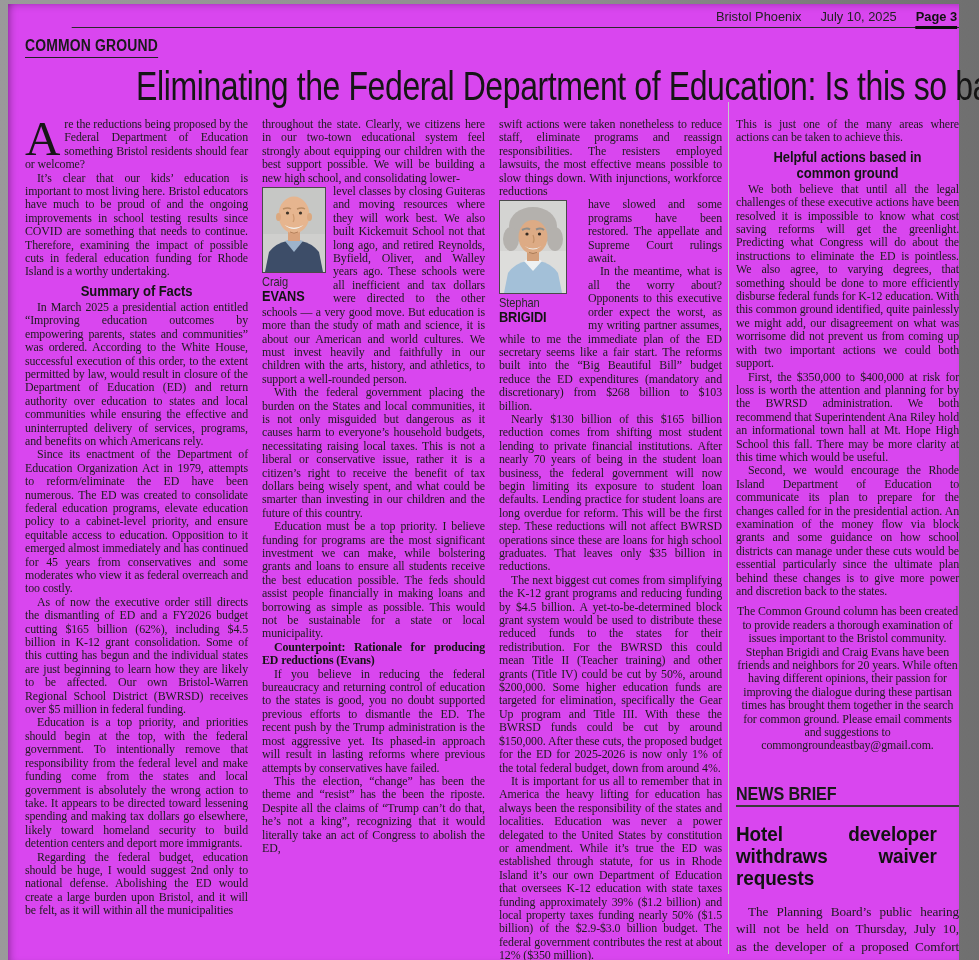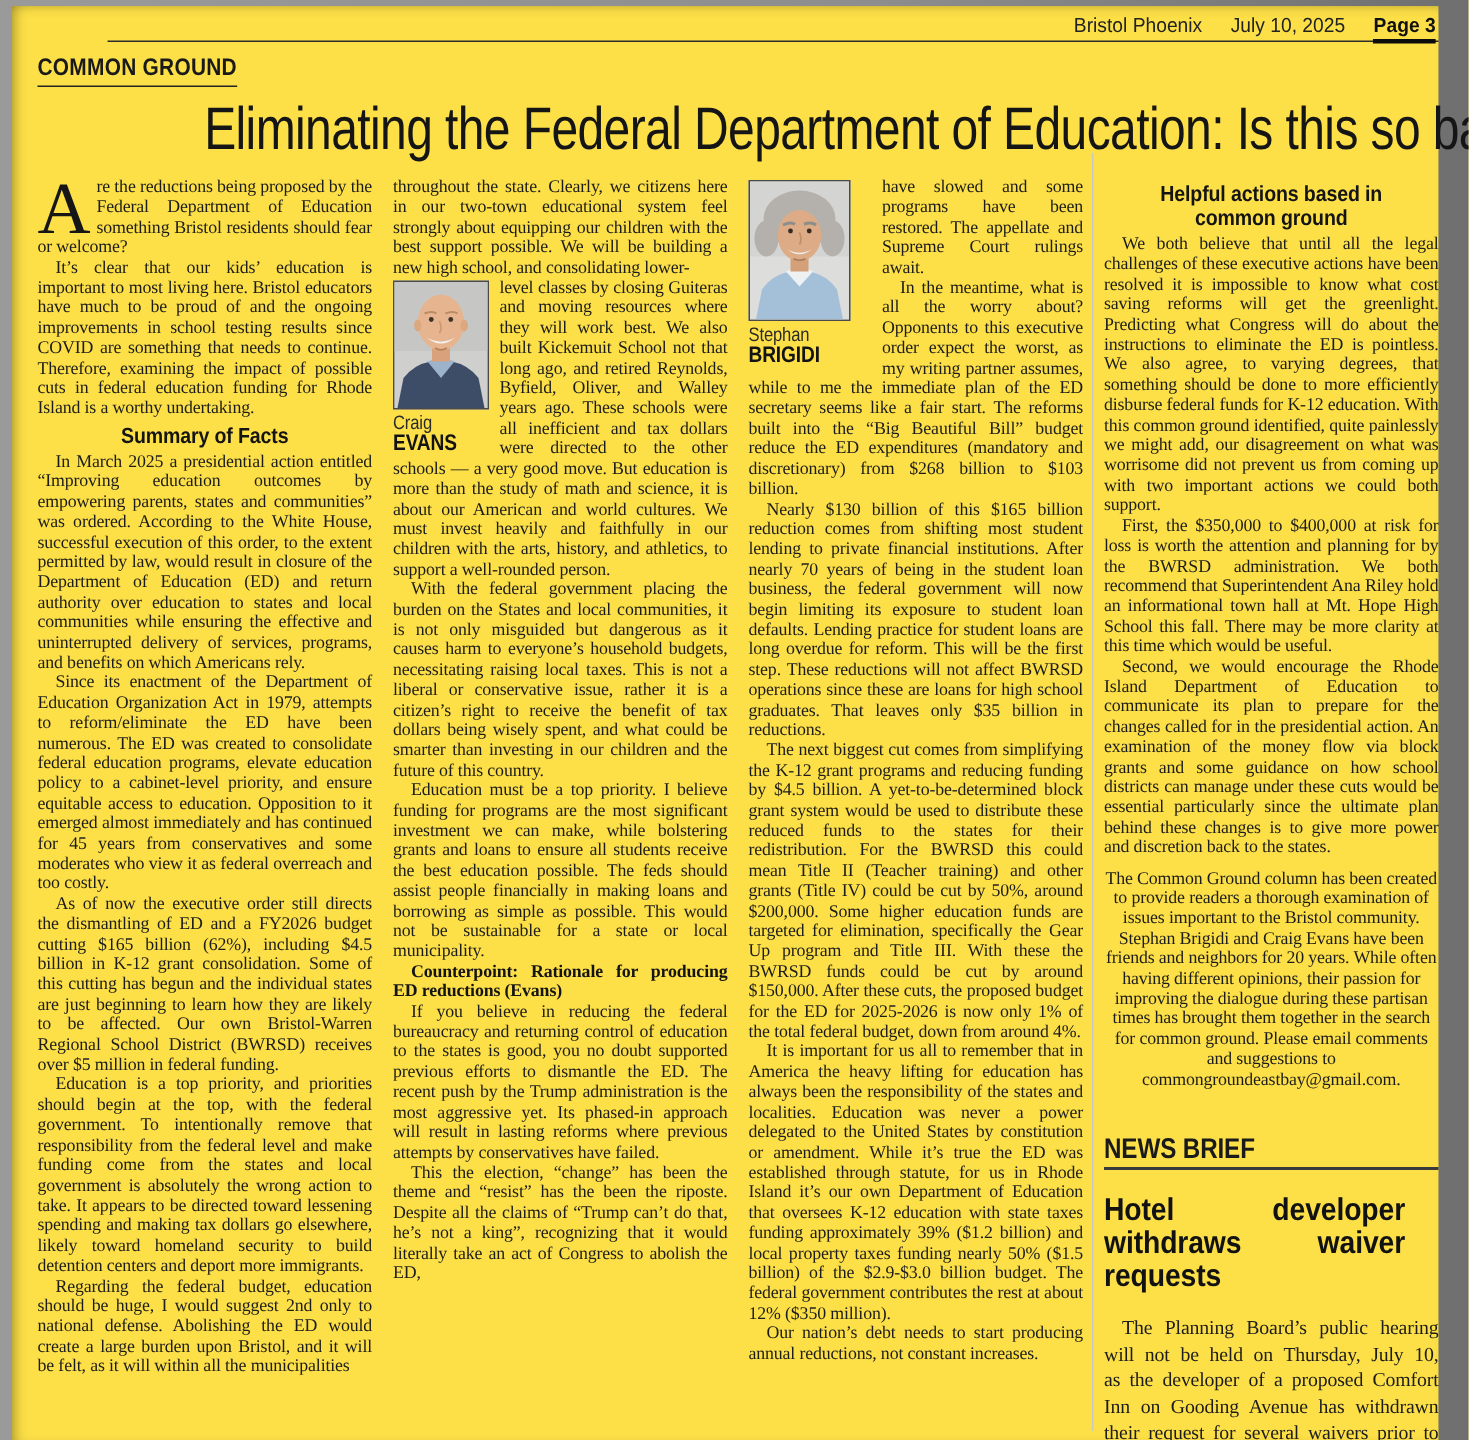--- a/index.html
+++ b/index.html
@@ -3,21 +3,21 @@
 <meta charset="utf-8">
 <style>
   html,body{margin:0;padding:0;}
   body{
     width:979px;height:960px;position:relative;overflow:hidden;
     background:linear-gradient(90deg,#9a9a9a 0%,#8d8d8d 60%,#6f6f6f 100%);
     font-family:"Liberation Serif","DejaVu Serif",serif;
   }
   .sheet{
     position:absolute;left:8px;top:4px;width:951px;height:956px;
-    background:#fde047;box-sizing:border-box;padding-left:17px;
+    background:#d946ef;box-sizing:border-box;padding-left:17px;
     box-shadow:inset 7px 0 9px -6px rgba(0,0,0,.38), inset 0 6px 8px -6px rgba(0,0,0,.25);
   }
   
   .masthead{
     display:flex;justify-content:flex-end;align-items:baseline;gap:20px;
     font-family:"Liberation Sans","DejaVu Sans",sans-serif;font-size:13.5px;color:#222;
     padding:5px 2px 3px 0;border-bottom:1.5px solid #2b2b2b;
     transform:scaleX(.95);transform-origin:right center;
   }
   .masthead .pg{font-weight:700;border-bottom:3.5px solid #0c0c0c;margin-bottom:-5px;padding-bottom:2px;color:#111;}
@@ -125,20 +125,21 @@
       </div>
       <p class="noind">level classes by closing Guiteras and moving resources where they will work best. We also built Kickemuit School not that long ago, and retired Reynolds, Byfield, Oliver, and Walley years ago. These schools were all inefficient and tax dollars were directed to the other schools — a very good move. But education is more than the study of math and science, it is about our American and world cultures. We must invest heavily and faithfully in our children with the arts, history, and athletics, to support a well-rounded person.</p>
       <p>With the federal government placing the burden on the States and local communities, it is not only misguided but dangerous as it causes harm to everyone’s household budgets, necessitating raising local taxes. This is not a liberal or conservative issue, rather it is a citizen’s right to receive the benefit of tax dollars being wisely spent, and what could be smarter than investing in our children and the future of this country.</p>
       <p>Education must be a top priority. I believe funding for programs are the most significant investment we can make, while bolstering grants and loans to ensure all students receive the best education possible. The feds should assist people financially in making loans and borrowing as simple as possible. This would not be sustainable for a state or local municipality.</p>
       <p class="runhead">Counterpoint: Rationale for producing ED reductions (Evans)</p>
       <p>If you believe in reducing the federal bureaucracy and returning control of education to the states is good, you no doubt supported previous efforts to dismantle the ED. The recent push by the Trump administration is the most aggressive yet. Its phased-in approach will result in lasting reforms where previous attempts by conservatives have failed.</p>
       <p>This the election, “change” has been the theme and “resist” has the been the riposte. Despite all the claims of “Trump can’t do that, he’s not a king”, recognizing that it would literally take an act of Congress to abolish the ED,</p>
     </div>
 
     <div class="col">
+      <p class="noind">swift actions were taken nonetheless to reduce staff, eliminate programs and reassign responsibilities. The resisters employed lawsuits, the most effective means possible to slow things down. With injunctions, workforce reductions</p>
       <div class="portrait brigidi">
         <svg class="photo" width="66" height="92" viewBox="0 0 66 92">
           <rect width="66" height="92" fill="#dddddb"></rect>
           <rect width="66" height="50" fill="#d4d4d2"></rect>
           <ellipse cx="33" cy="25" rx="24" ry="19" fill="#b4b1ad"></ellipse>
           <ellipse cx="11" cy="38" rx="8" ry="12" fill="#b4b1ad"></ellipse>
           <ellipse cx="55" cy="38" rx="8" ry="12" fill="#b4b1ad"></ellipse>
           <path d="M4 92 L8 72 Q15 62 27 60 L39 60 Q51 62 58 72 L62 92 Z" fill="#a3c0d8"></path>
           <path d="M24 60 L33 70 L42 60 L36 57 L30 57 Z" fill="#eef1f2"></path>
           <rect x="27" y="48" width="12" height="12" fill="#d3a07a"></rect>
@@ -156,20 +157,21 @@
       </div>
       <p class="noind">have slowed and some programs have been restored. The appellate and Supreme Court rulings await.</p>
       <p>In the meantime, what is all the worry about? Opponents to this executive order expect the worst, as my writing partner assumes, while to me the immediate plan of the ED secretary seems like a fair start. The reforms built into the “Big Beautiful Bill” budget reduce the ED expenditures (mandatory and discretionary) from $268 billion to $103 billion.</p>
       <p>Nearly $130 billion of this $165 billion reduction comes from shifting most student lending to private financial institutions. After nearly 70 years of being in the student loan business, the federal government will now begin limiting its exposure to student loan defaults. Lending practice for student loans are long overdue for reform. This will be the first step. These reductions will not affect BWRSD operations since these are loans for high school graduates. That leaves only $35 billion in reductions.</p>
       <p>The next biggest cut comes from simplifying the K-12 grant programs and reducing funding by $4.5 billion. A yet-to-be-determined block grant system would be used to distribute these reduced funds to the states for their redistribution. For the BWRSD this could mean Title II (Teacher training) and other grants (Title IV) could be cut by 50%, around $200,000. Some higher education funds are targeted for elimination, specifically the Gear Up program and Title III. With these the BWRSD funds could be cut by around $150,000. After these cuts, the proposed budget for the ED for 2025-2026 is now only 1% of the total federal budget, down from around 4%.</p>
       <p>It is important for us all to remember that in America the heavy lifting for education has always been the responsibility of the states and localities. Education was never a power delegated to the United States by constitution or amendment. While it’s true the ED was established through statute, for us in Rhode Island it’s our own Department of Education that oversees K-12 education with state taxes funding approximately 39% ($1.2 billion) and local property taxes funding nearly 50% ($1.5 billion) of the $2.9-$3.0 billion budget. The federal government contributes the rest at about 12% ($350 million).</p>
       <p>Our nation’s debt needs to start producing annual reductions, not constant increases.</p>
     </div>
 
     <div class="col">
+      <p class="noind">This is just one of the many areas where actions can be taken to achieve this.</p>
       <div class="subhead">Helpful actions based in common ground</div>
       <p>We both believe that until all the legal challenges of these executive actions have been resolved it is impossible to know what cost saving reforms will get the greenlight. Predicting what Congress will do about the instructions to eliminate the ED is pointless. We also agree, to varying degrees, that something should be done to more efficiently disburse federal funds for K-12 education. With this common ground identified, quite painlessly we might add, our disagreement on what was worrisome did not prevent us from coming up with two important actions we could both support.</p>
       <p>First, the $350,000 to $400,000 at risk for loss is worth the attention and planning for by the BWRSD administration. We both recommend that Superintendent Ana Riley hold an informational town hall at Mt. Hope High School this fall. There may be more clarity at this time which would be useful.</p>
       <p>Second, we would encourage the Rhode Island Department of Education to communicate its plan to prepare for the changes called for in the presidential action. An examination of the money flow via block grants and some guidance on how school districts can manage under these cuts would be essential particularly since the ultimate plan behind these changes is to give more power and discretion back to the states.</p>
       <p class="note">The Common Ground column has been created to provide readers a thorough examination of issues important to the Bristol community. Stephan Brigidi and Craig Evans have been friends and neighbors for 20 years. While often having different opinions, their passion for improving the dialogue during these partisan times has brought them together in the search for common ground. Please email comments and suggestions to commongroundeastbay@gmail.com.</p>
 
       <div class="newsbrief">
         <div class="nb-label">NEWS BRIEF</div>
         <div class="nb-rule"></div>
         <div class="nb-head">Hotel developer withdraws waiver requests</div>

